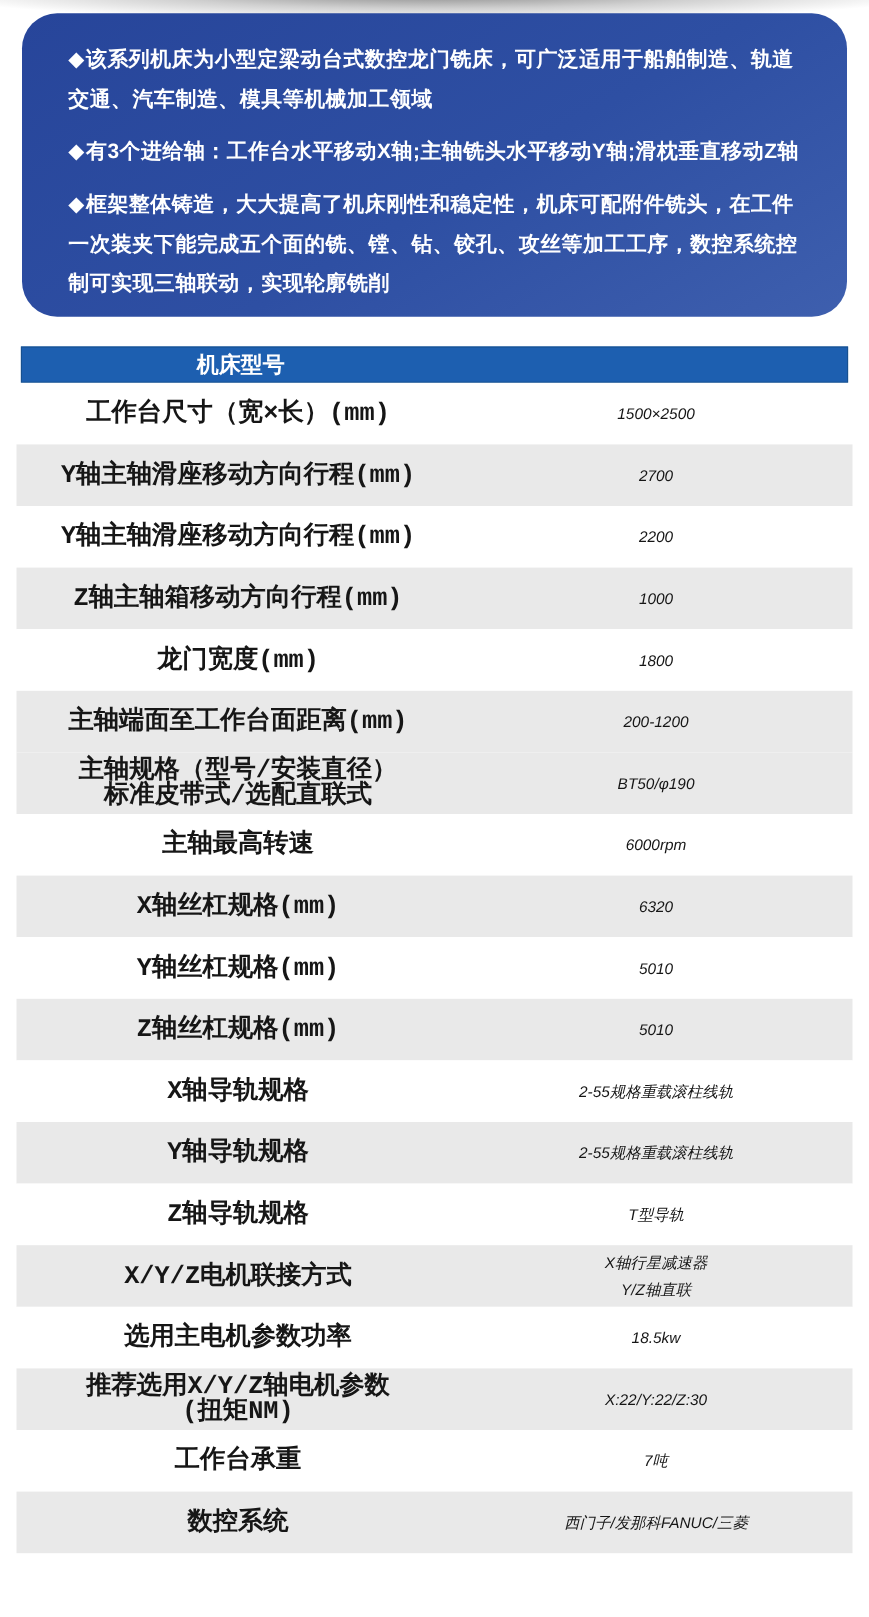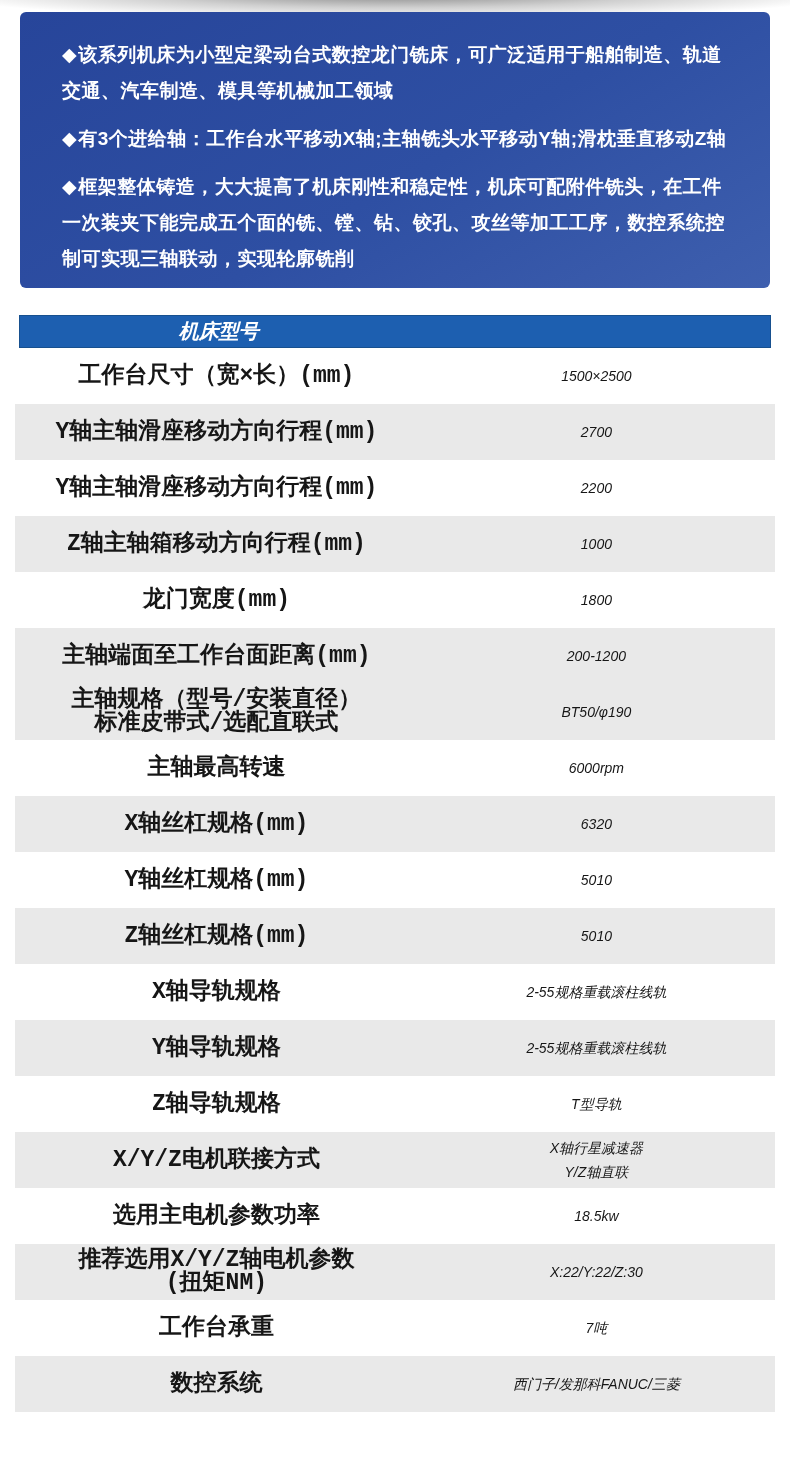--- a/index.html
+++ b/index.html
@@ -10,32 +10,32 @@
   html,body{width:790px;height:1470px;background:#ffffff;overflow:hidden;
     font-family:"Liberation Sans","DejaVu Sans",sans-serif;}
   .page{position:relative;width:790px;height:1470px;background:#ffffff;}
 
   .top-shadow{position:absolute;top:0;left:0;width:790px;height:16px;
     background:radial-gradient(ellipse 58% 160% at 50% -40%,
       rgba(110,110,110,.85) 0%, rgba(150,150,150,.45) 55%, rgba(255,255,255,0) 100%);
     pointer-events:none;}
 
   .intro-box{position:absolute;left:20px;top:12px;width:750px;height:276px;
-    border-radius:6px;
+    border-radius:32px;
     background:linear-gradient(150deg,var(--intro-bg-1) 0%,var(--intro-bg-2) 55%,var(--intro-bg-3) 100%);
     padding:25px 40px 0 42px;color:#ffffff;}
   .intro-box p.bullet{font-size:19px;font-weight:bold;line-height:36px;
     letter-spacing:.5px;margin-bottom:12px;}
   .intro-box .diamond{margin-right:1px;}
 
   .spec-table{position:absolute;left:15px;top:315px;width:760px;}
   .spec-header{display:flex;height:33px;margin:0 4px;background:var(--header-bg);
     border:1px solid #17508f;color:#ffffff;font-weight:bold;font-size:20px;}
   .spec-header .cell{display:flex;align-items:center;justify-content:center;}
-  .cell.label-col{width:53%;font-style:italic;}
+  .cell.label-col{width:53%;}
   .cell.value-col{width:47%;}
 
   .row{display:flex;height:56px;background:#ffffff;}
   .row.alt{background:var(--row-alt);}
   .row .cell{display:flex;align-items:center;justify-content:center;
     text-align:center;white-space:pre-line;color:var(--text-dark);}
   .row .cell.label{width:53%;font-weight:bold;font-size:23px;line-height:23px;font-family:Liberation Mono, monospace;}
   .row .cell.value{width:47%;font-weight:500;font-size:14px;line-height:24px;font-style:italic;}
 </style>
 </head>

